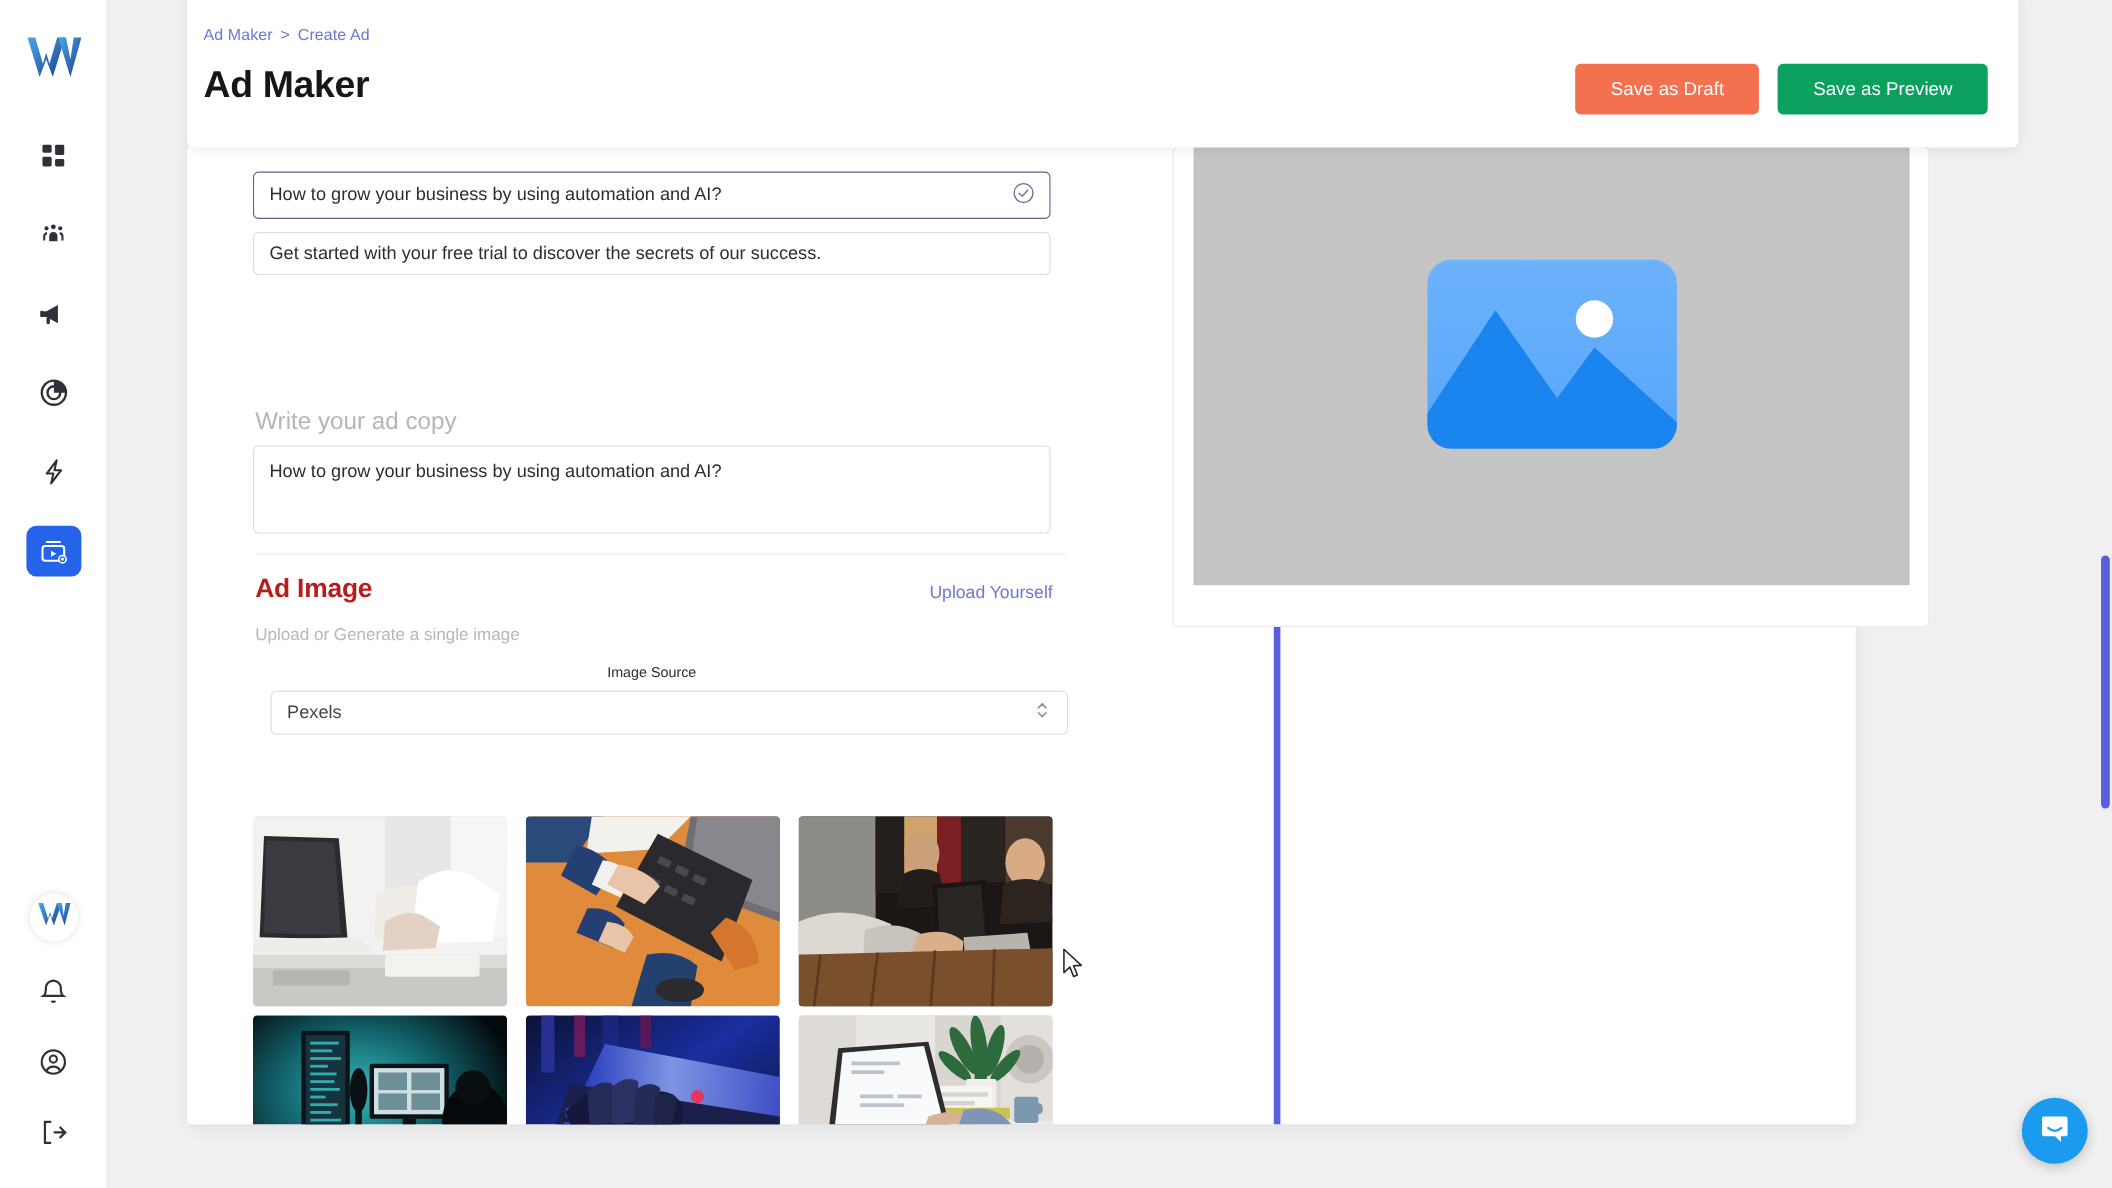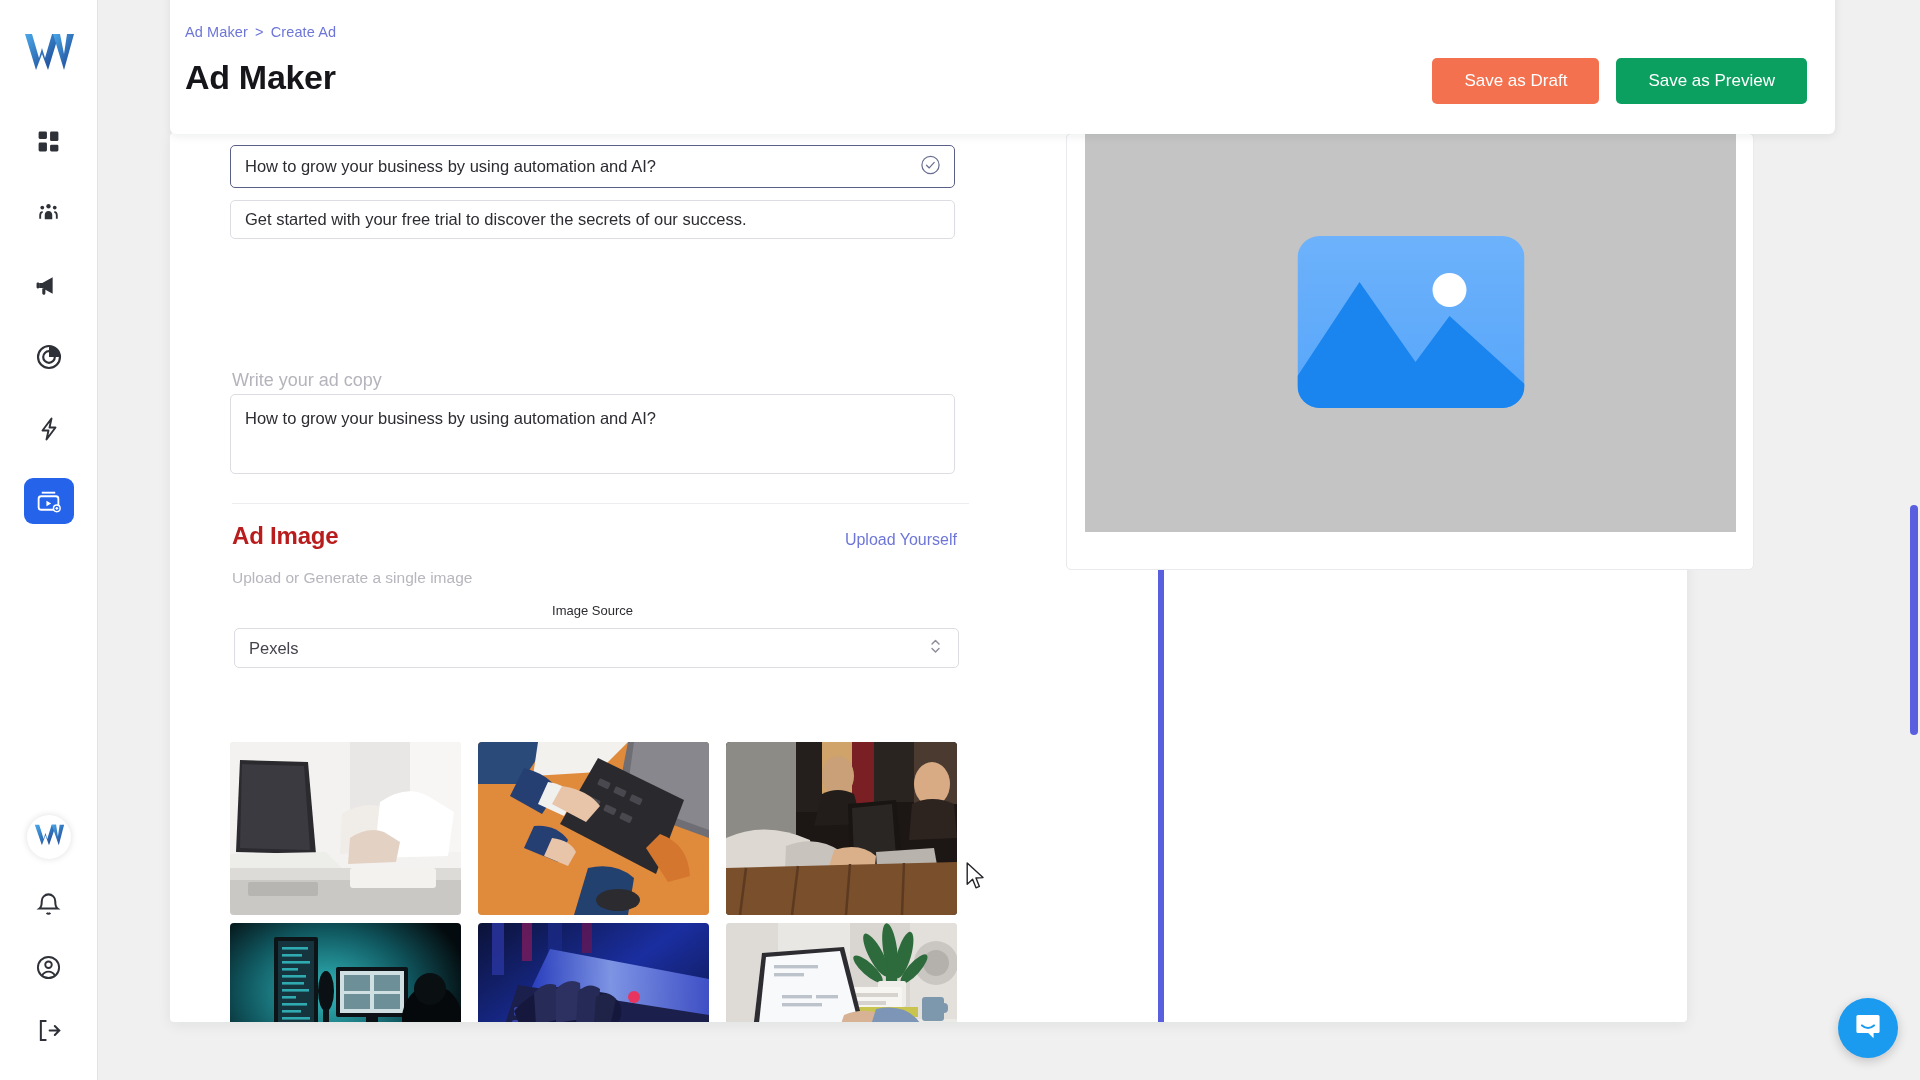--- a/index.html
+++ b/index.html
@@ -71,36 +71,36 @@
     position:absolute; left:170px; top:133px; width:1517px; height:889px;
     background:#ffffff; border-radius:4px;
     box-shadow:0 3px 14px rgba(16,24,40,.07);
     overflow:hidden; z-index:5;
   }
 
   
   .form-col { position:absolute; left:60px; top:0; width:790px; height:889px; }
   .field-card {
     position:absolute; left:0; width:725px;
-    background:#fff; border:1px solid #dcdce2; border-radius:5px;
+    background:#fff; border:1px solid #dcdce2; border-radius:5px;margin-top:11px;
   }
   .field-headline {
     top:12px; height:43px;
     border:1.6px solid #5a5f86;
     display:flex; align-items:center;
   }
   .field-headline .txt { padding-left:14px; font-size:16.5px; color:#2c2c32; }
   .check-icon { position:absolute; right:13px; top:50%; transform:translateY(-50%); }
   .field-desc {
     top:67px; height:39px; display:flex; align-items:center;
   }
   .field-desc .txt { padding-left:14px; font-size:16.5px; color:#2c2c32; }
   .copy-label {
     position:absolute; left:2px; top:237px;
-    font-size:18px; color:#b4b4bc;
+    font-size:22px; color:#b4b4bc;
   }
   .field-copy {
     top:261px; height:80px; padding:14px 0 0 14px;
     font-size:16.5px; color:#2c2c32;
   }
   .hr-sep {
     position:absolute; left:2px; top:370px; width:737px; height:1px;
     background:#ececf1;
   }
 
@@ -114,21 +114,21 @@
   }
   .section-sub {
     position:absolute; left:2px; top:436px;
     font-size:15.5px; color:#b6b6be;
   }
   .src-label {
     position:absolute; left:0; top:470px; width:725px;
     text-align:center; font-size:13px; color:#2c2c32;
   }
   .select-box {
-    position:absolute; left:4px; top:495px; width:725px; height:40px;
+    position:absolute; left:16px; top:495px; width:725px; height:40px;
     border:1px solid #dcdce2; border-radius:5px; background:#fff;
     display:flex; align-items:center; cursor:pointer;
   }
   .select-box .txt { padding-left:14px; font-size:16.5px; color:#44444d; }
   .select-chevrons { position:absolute; right:16px; top:50%; transform:translateY(-50%); }
 
   .search-row {
     position:absolute; left:0; top:552px; width:725px; height:41px;
     border-bottom:1px solid #d8d8de;
     display:flex; align-items:center; cursor:text;

